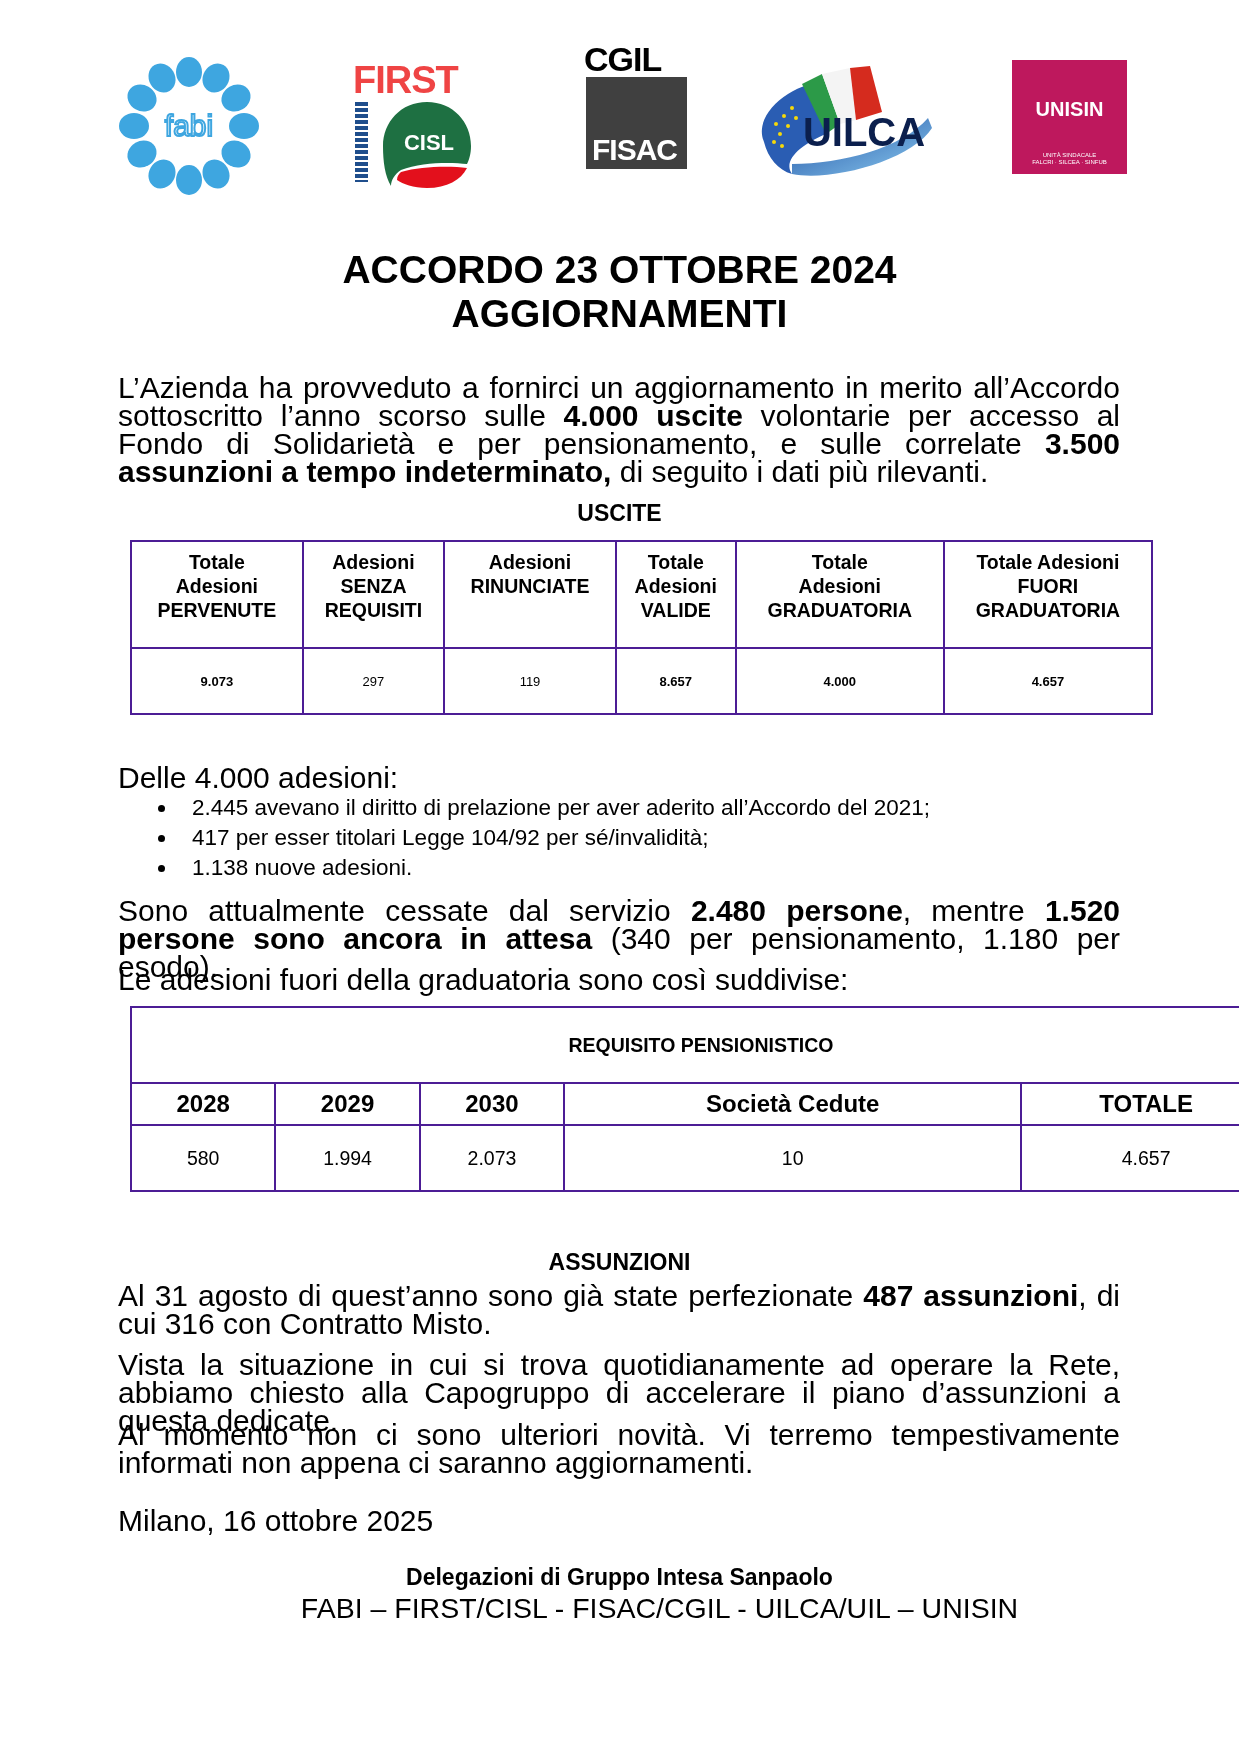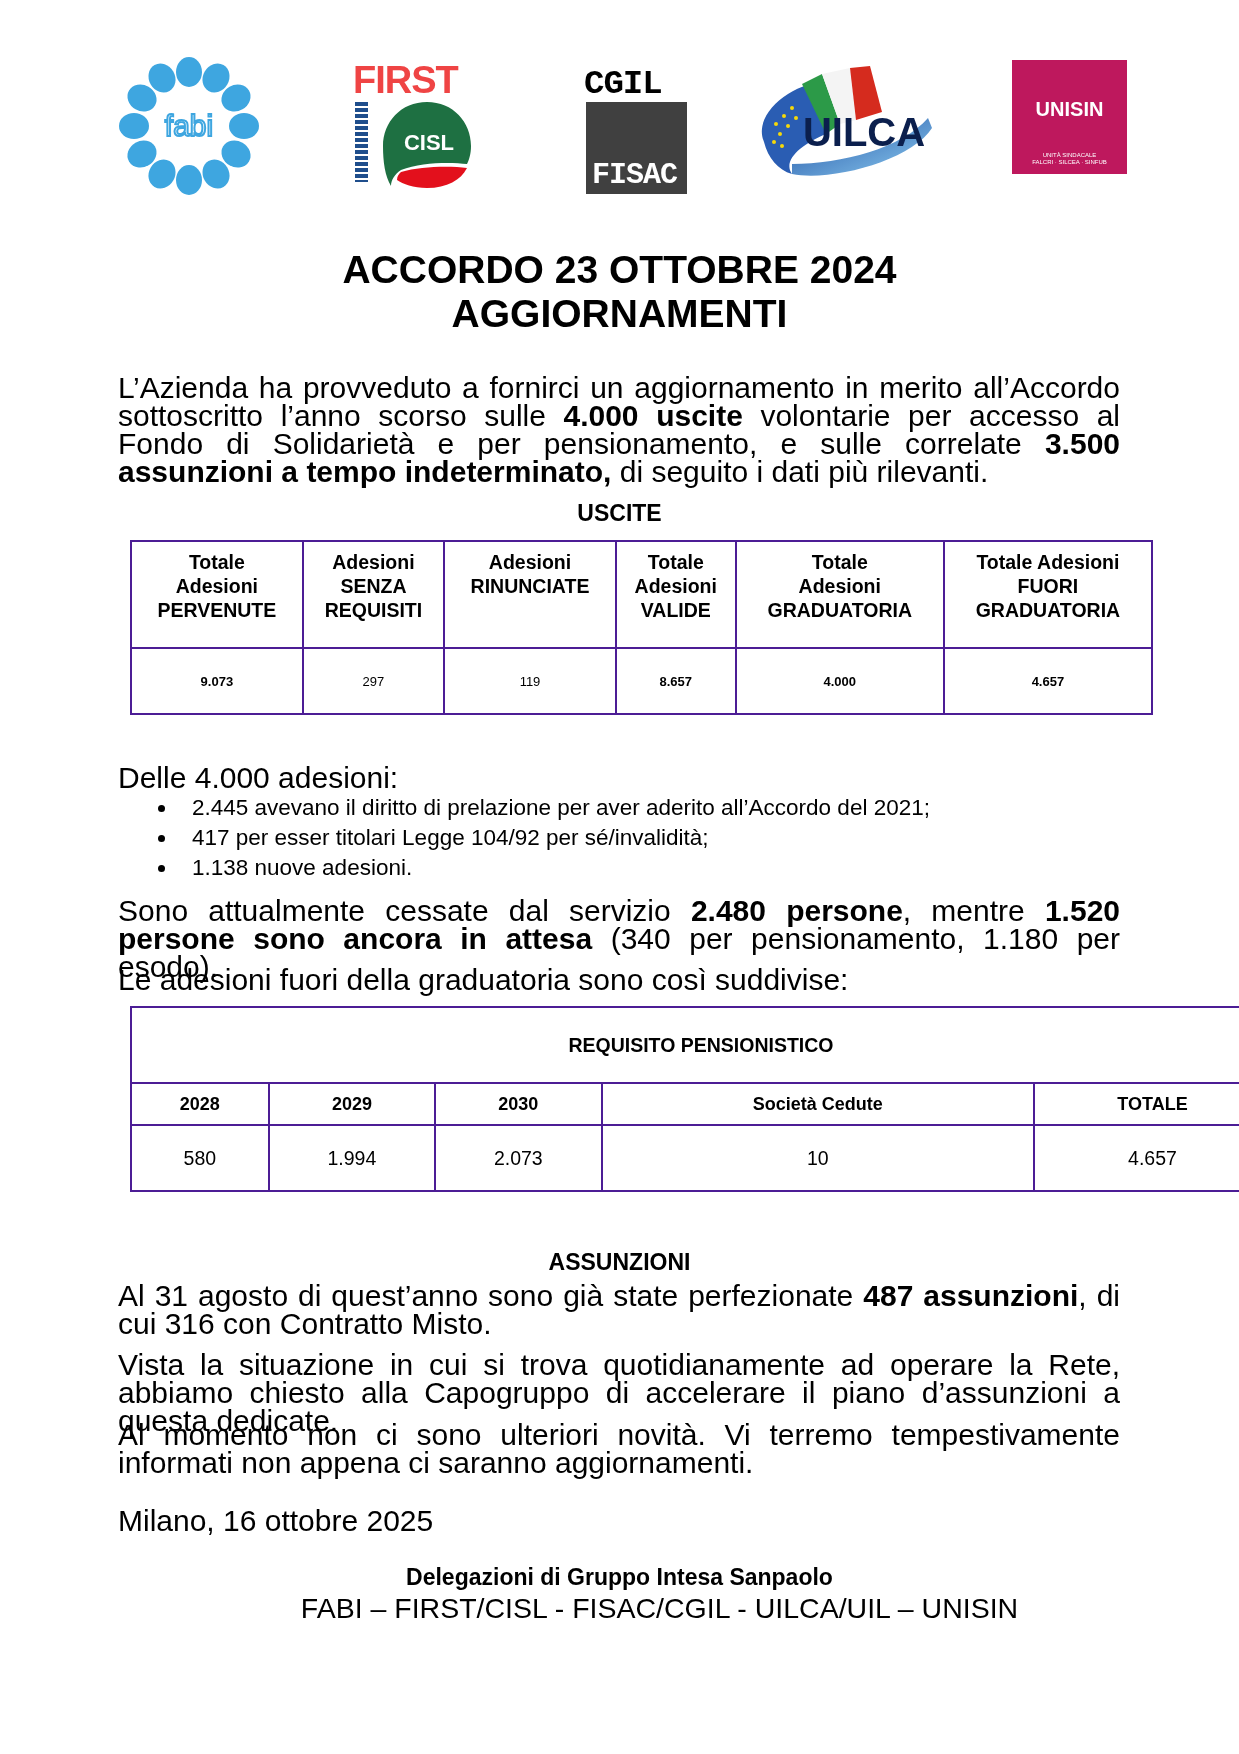--- a/index.html
+++ b/index.html
@@ -12,21 +12,21 @@
   .logo { position: absolute; }
 
   
   #logo-fabi { left: 118px; top: 56px; width: 142px; height: 140px; }
   
   #logo-first { left: 353px; top: 62px; width: 125px; height: 124px; }
   .first-text { position: absolute; left: 0; top: 0; font-weight: bold; font-size: 38px; color: #ef4444; letter-spacing: -1px; line-height: 36px; }
   .first-bars { position: absolute; left: 2px; top: 40px; width: 13px; height: 80px;
                 background: repeating-linear-gradient(to bottom, #1f4e8c 0 4px, #ffffff 4px 6px); }
   
-  #logo-cgil { left: 584px; top: 69px; width: 105px; height: 124px; font-family: Liberation Mono, monospace; }
+  #logo-cgil { left: 584px; top: 44px; width: 105px; height: 124px; }
   .cgil-text { position: absolute; left: 0; top: -4px; font-weight: bold; font-size: 34px; letter-spacing: -1px; }
   .fisac-box { position: absolute; left: 2px; top: 33px; width: 101px; height: 92px; background: #404040; }
   .fisac-text { position: absolute; left: 6px; bottom: 2px; color: #fff; font-weight: bold; font-size: 30px; letter-spacing: -1px; }
   
   #logo-uilca { left: 752px; top: 64px; width: 190px; height: 118px; }
   
   #logo-unisin { left: 1012px; top: 60px; width: 115px; height: 114px; background: #be185d; }
   .unisin-text { position: absolute; left: 0; width: 100%; top: 38px; text-align: center; color: #fff; font-weight: bold; font-size: 20px; }
   .unisin-sub { position: absolute; left: 0; width: 100%; top: 92px; text-align: center; color: #fff; font-size: 6px; line-height: 7px; }
 
@@ -42,21 +42,21 @@
   
   table.doc { position: absolute; border-collapse: collapse; }
   table.doc td, table.doc th { border: 2px solid #4c1d95; text-align: center; padding: 0; }
   #t-uscite { left: 130px; top: 540px; width: 1023px; }
   #t-uscite th { height: 97px; vertical-align: top; padding-top: 8px; font-size: 19.5px; line-height: 24px; font-weight: bold; }
   #t-uscite td { height: 64px; font-size: 13px; }
   #t-uscite td.bold { font-weight: bold; }
 
   #t-req { left: 130px; top: 1006px; width: 1142px; }
   #t-req th.caption { height: 74px; font-size: 19.5px; font-weight: bold; }
-  #t-req th.col { height: 40px; font-size: 18px; font-weight: bold; }
+  #t-req th.col { height: 40px; font-size: 24px; font-weight: bold; }
   #t-req td { height: 64px; font-size: 19.5px; font-weight: normal; }
 
   ul.bullets { position: absolute; left: 118px; top: 793px; margin: 0; padding: 0; list-style: none; font-size: 22.5px; line-height: 30px; }
   ul.bullets li { position: relative; padding-left: 74px; }
   ul.bullets li .dot { position: absolute; left: 40px; top: 12px; width: 7px; height: 7px; border-radius: 50%; background: #000; }
 
   .sig1 { position: absolute; left: 0; width: 1239px; top: 1564px; text-align: center; font-weight: bold; font-size: 23px; }
   .sig2 { position: absolute; left: 0; width: 1239px; top: 1592px; text-align: center; font-weight: normal; font-size: 28.5px; padding-left: 40px; }
 </style>
 </head>

